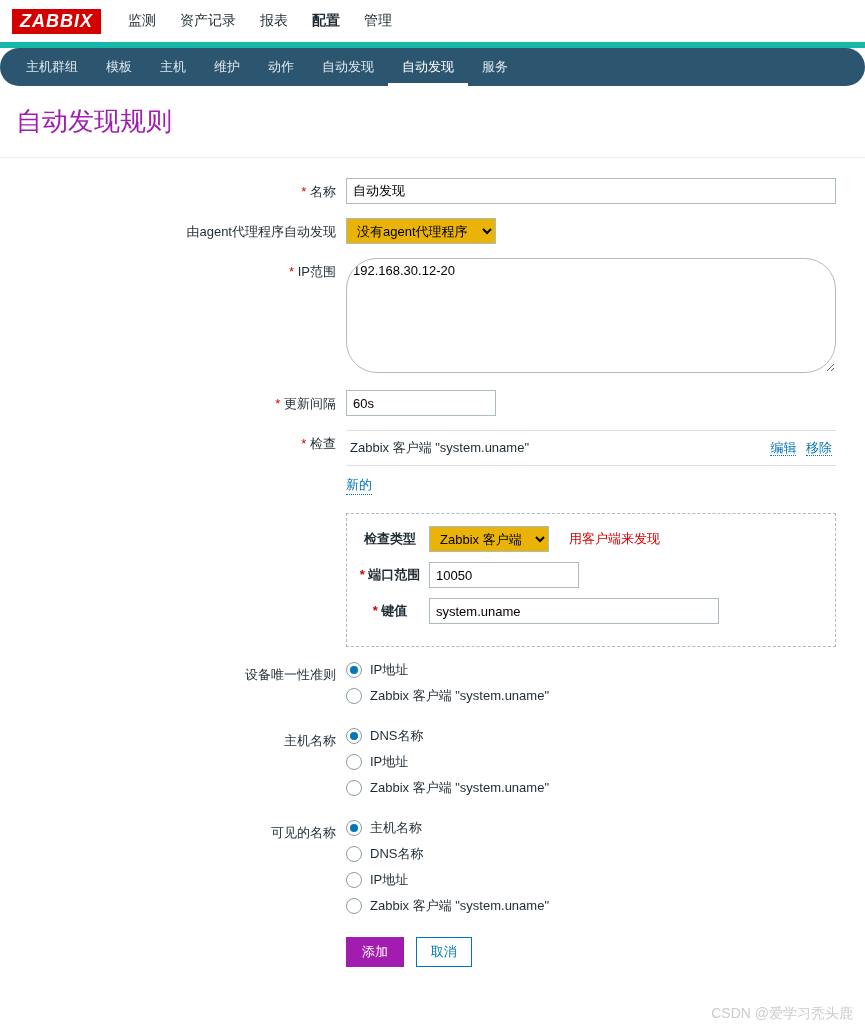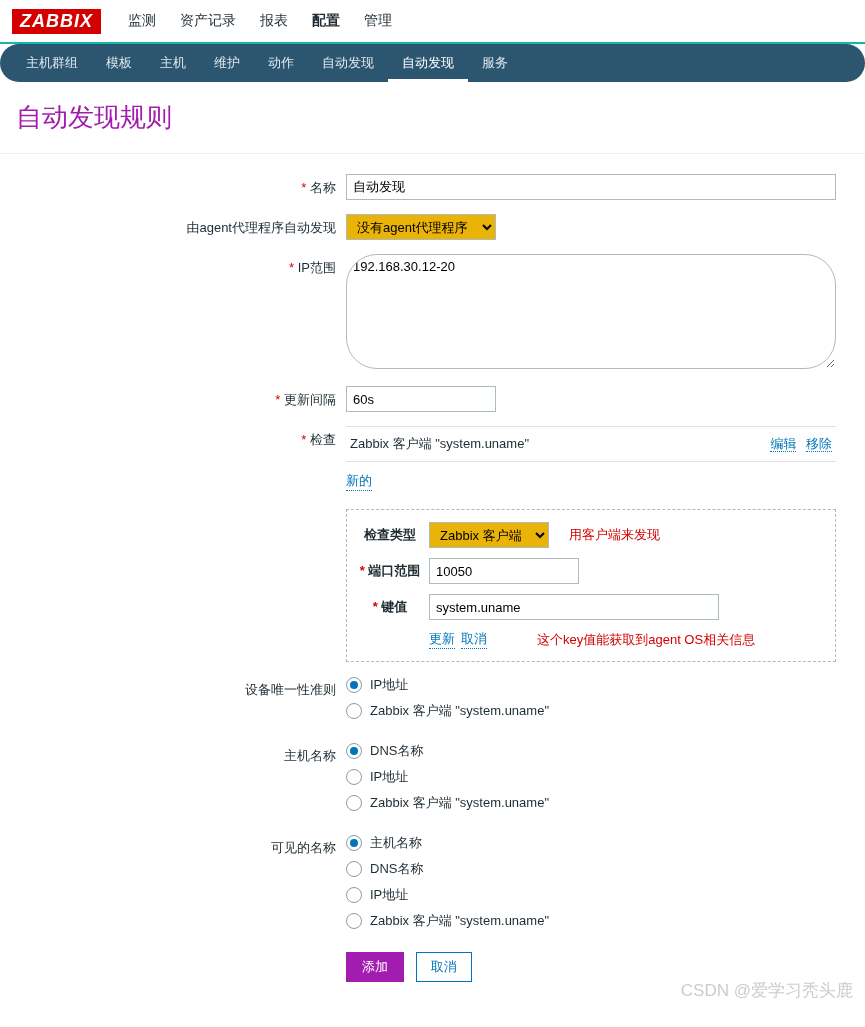--- a/index.html
+++ b/index.html
@@ -1,17 +1,17 @@
 <!DOCTYPE html>
 <html><head>
 <meta charset="utf-8">
 <style>
 * { box-sizing: border-box; margin: 0; padding: 0; }
 body { font-family: Arial, "Microsoft YaHei", sans-serif; font-size: 13px; color: #1f2c33; background: #fff; width: 865px; }
-.topbar { display: flex; align-items: center; padding: 8px 12px; border-bottom: 2px solid #14b8a6; }
+.topbar { display: flex; align-items: center; padding: 8px 12px; border-bottom: 6px solid #14b8a6; }
 .logo { background: #d40000; color: #fff; font-weight: bold; font-size: 18px; padding: 2px 8px; letter-spacing: 1px; font-style: italic; }
 .topnav { display: flex; margin-left: 15px; }
 .topnav a { color: #1f2c33; text-decoration: none; padding: 4px 12px; font-size: 14px; }
 .topnav a.active { font-weight: bold; }
 .subnav { background: #2c5570; display: flex; padding: 0 12px; border-radius: 19px; }
 .subnav a { color: #dfe8ed; text-decoration: none; padding: 10px 14px; font-size: 13px; }
 .subnav a.active { color: #fff; border-bottom: 3px solid #fff; padding-bottom: 7px; }
 .page-title { font-size: 26px; font-weight: normal; padding: 18px 16px; color: #a21caf; }
 .content { background: #fff; padding: 20px 16px 40px; border-top: 1px solid #eee; }
 .form-row { display: flex; align-items: flex-start; margin-bottom: 14px; }
@@ -34,21 +34,21 @@
 .red-note { color: #d40000; margin-left: 20px; }
 .check-item { display: flex; justify-content: space-between; align-items: center; width: 490px; padding: 8px 4px; border-bottom: 1px solid #e0e0e0; border-top: 1px solid #e0e0e0; }
 .new-link { display: inline-block; margin-top: 10px; }
 .radio-row { display: flex; align-items: center; margin-bottom: 8px; }
 .radio-circle { width: 16px; height: 16px; border: 1px solid #8a9ca5; border-radius: 50%; margin-right: 8px; display: inline-flex; align-items: center; justify-content: center; cursor: pointer; }
 .radio-circle.checked::after { content: ""; width: 8px; height: 8px; background: #0275b8; border-radius: 50%; }
 .checkbox { width: 16px; height: 16px; border: 1px solid #0275b8; display: inline-flex; align-items: center; justify-content: center; cursor: pointer; }
 .checkbox::after { content: "✓"; color: #0275b8; font-size: 12px; font-weight: bold; }
 .btn-primary { background: #a21caf; color: #fff; border: none; padding: 6px 16px; font-size: 13px; cursor: pointer; }
 .btn-secondary { background: #fff; color: #0275b8; border: 1px solid #0275b8; padding: 5px 14px; font-size: 13px; cursor: pointer; margin-left: 8px; }
-.watermark { position: fixed; right: 12px; bottom: 25px; color: #ccc; font-size: 17px; }
+.watermark { position: fixed; right: 12px; bottom: 4px; color: #ccc; font-size: 14px; }
 </style>
 </head>
 <body>
 
 <div class="topbar">
   <span class="logo">ZABBIX</span>
   <nav class="topnav">
     <a>监测</a>
     <a>资产记录</a>
     <a>报表</a>
@@ -117,26 +117,20 @@
           <span class="red-note">用客户端来发现</span>
         </div>
         <div class="check-row">
           <span class="check-lbl req">端口范围</span>
           <input type="text" class="w150" value="10050" style="">
         </div>
         <div class="check-row">
           <span class="check-lbl req">键值</span>
           <input type="text" class="w290" value="system.uname" style="">
         </div>
-        <div class="check-row" style="margin-bottom:0;">
-          <span class="check-lbl"></span>
-          <a class="link">更新</a>
-          <a class="link">取消</a>
-          <span class="red-note" style="margin-left:50px;">这个key值能获取到agent OS相关信息</span>
-        </div>
       </div>
     </div>
   </div>
 
   <div class="form-row">
     <div class="form-label">设备唯一性准则</div>
     <div class="form-ctrl">
       <div class="radio-row">
           <span class="radio-circle checked"></span>
           <span>IP地址</span>

